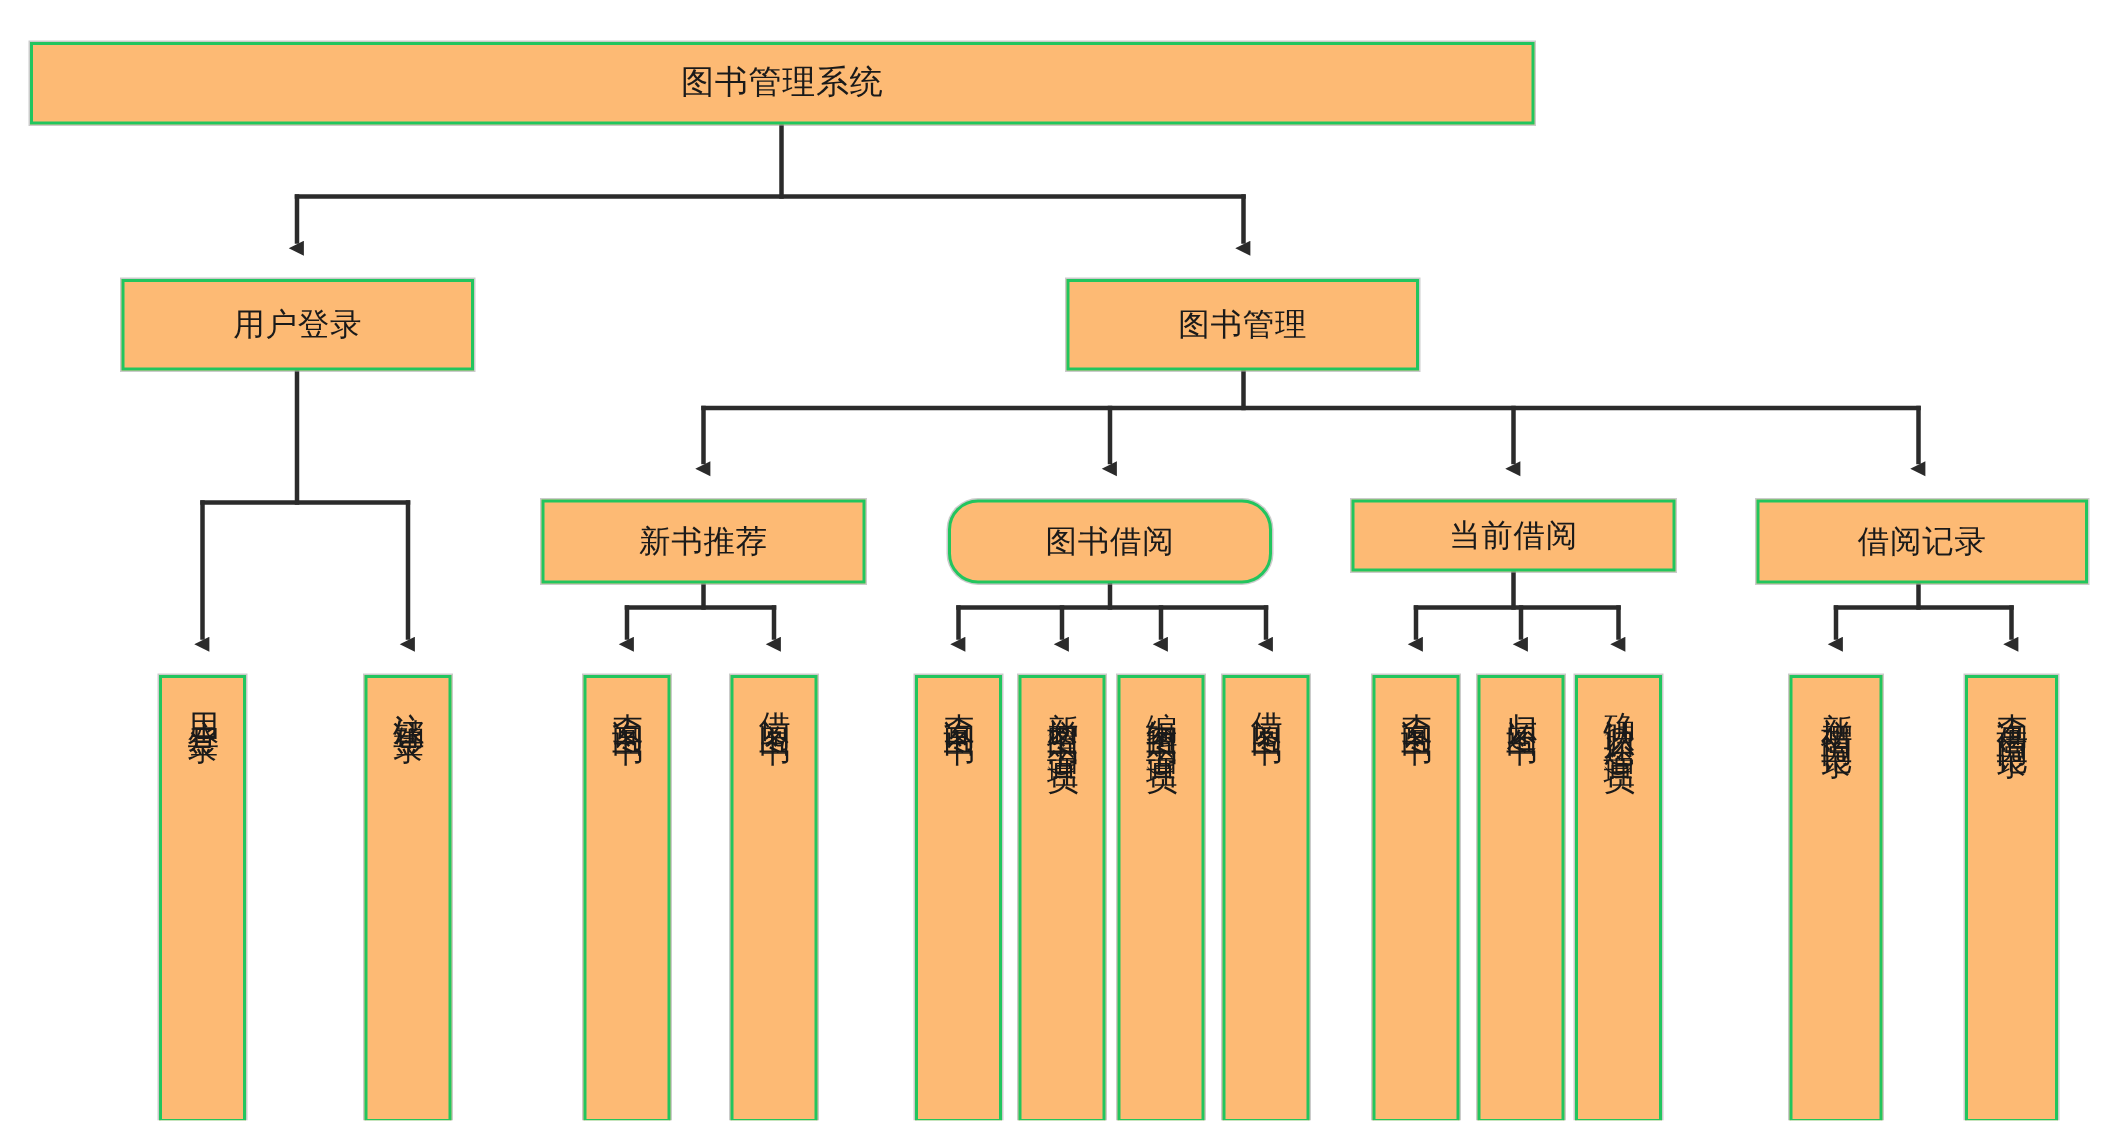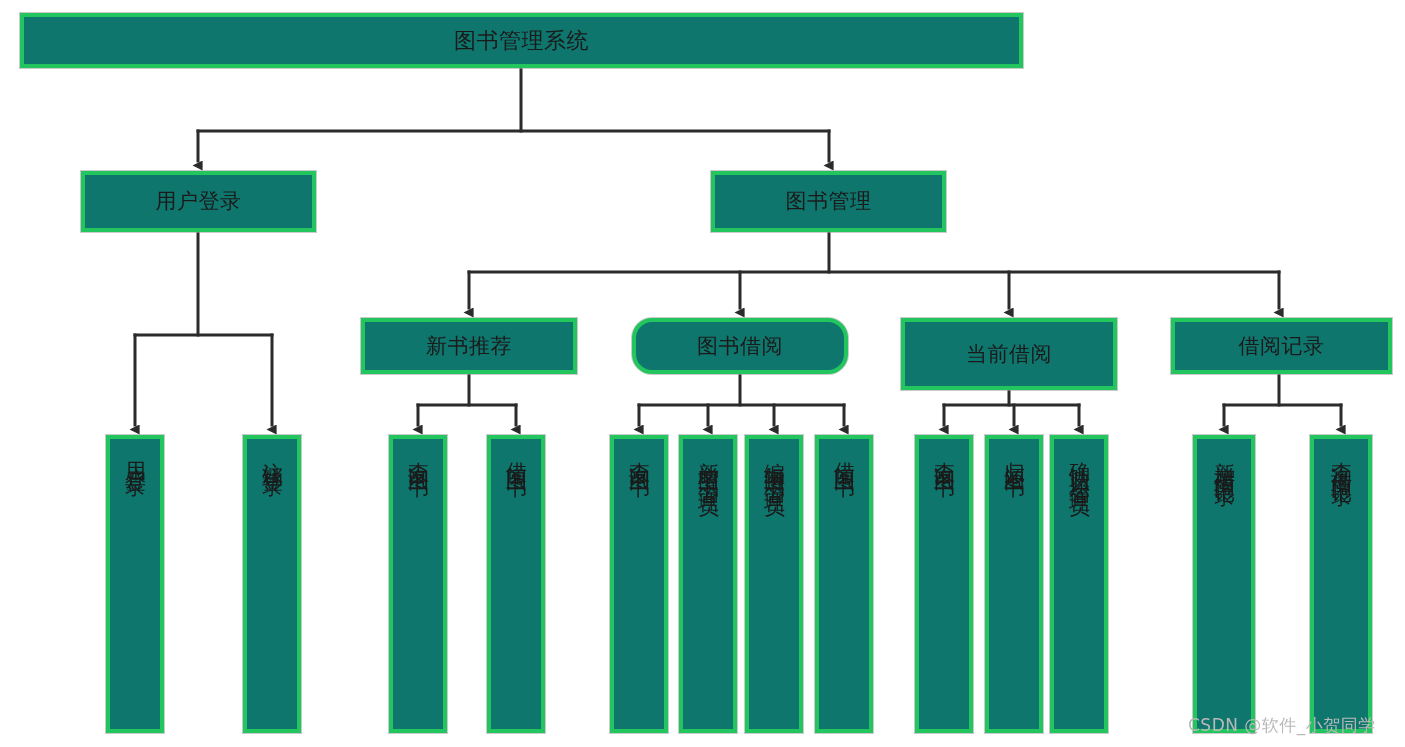--- a/index.html
+++ b/index.html
@@ -20,28 +20,29 @@
   #edges {
     position: absolute;
     left: 0;
     top: 0;
     width: 1405px;
     height: 747px;
   }
   .node {
     position: absolute;
     box-sizing: border-box;
-    background: #0f766e;
-    border: 4px solid #22c55e;
+    background: #fdba74;
+    border: 2px solid #22c55e;
     box-shadow: 0 0 0 1px rgba(160,160,160,0.55);
     display: flex;
     align-items: center;
     justify-content: center;
     color: #1a1a1a;
     z-index: 2;
+    margin-top: 15px;
   }
   .node .lbl {
     display: block;
     line-height: 1.18;
     letter-spacing: 0.5px;
     white-space: nowrap;
   }
   
   .node.horiz .lbl {
     font-size: 21px;
@@ -142,21 +143,21 @@
   <div class="node horiz" id="n-l3-0" style="left: 361px; top: 318px; width: 216px; height: 56px;">
     <span class="lbl">新书推荐</span>
   </div>
 
   <div class="node horiz" id="n-l2-1" style="left: 711px; top: 171px; width: 235px; height: 61px;">
     <span class="lbl">图书管理</span>
   </div>
   <div class="node horiz" id="n-l3-1" style="left: 632px; top: 318px; width: 216px; height: 56px; border-radius: 20px;">
     <span class="lbl">图书借阅</span>
   </div>
-  <div class="node horiz" id="n-l3-2" style="left: 901px; top: 318px; width: 216px; height: 72px;">
+  <div class="node horiz" id="n-l3-2" style="left: 901px; top: 318px; width: 216px; height: 48px;">
     <span class="lbl">当前借阅</span>
   </div>
   <div class="node horiz" id="n-l3-3" style="left: 1171px; top: 318px; width: 221px; height: 56px;">
     <span class="lbl">借阅记录</span>
   </div>
 
   <div class="node vert" id="n-lf-0" style="left: 106px; top: 435px; width: 58px; height: 298px;">
     <span class="lbl">用户登录</span>
   </div>
   <div class="node vert" id="n-lf-1" style="left: 243px; top: 435px; width: 58px; height: 298px;">
@@ -189,14 +190,13 @@
   <div class="node vert" id="n-lf-10" style="left: 1050px; top: 435px; width: 58px; height: 298px;">
     <span class="lbl">确认归还（管理员）</span>
   </div>
   <div class="node vert" id="n-lf-11" style="left: 1193px; top: 435px; width: 62px; height: 298px;">
     <span class="lbl">新增借阅记录</span>
   </div>
   <div class="node vert" id="n-lf-12" style="left: 1310px; top: 435px; width: 62px; height: 298px;">
     <span class="lbl">查询借阅记录</span>
   </div>
 
-  <div id="watermark">CSDN @软件_小贺同学</div>
 </div>
 
 </body></html>

